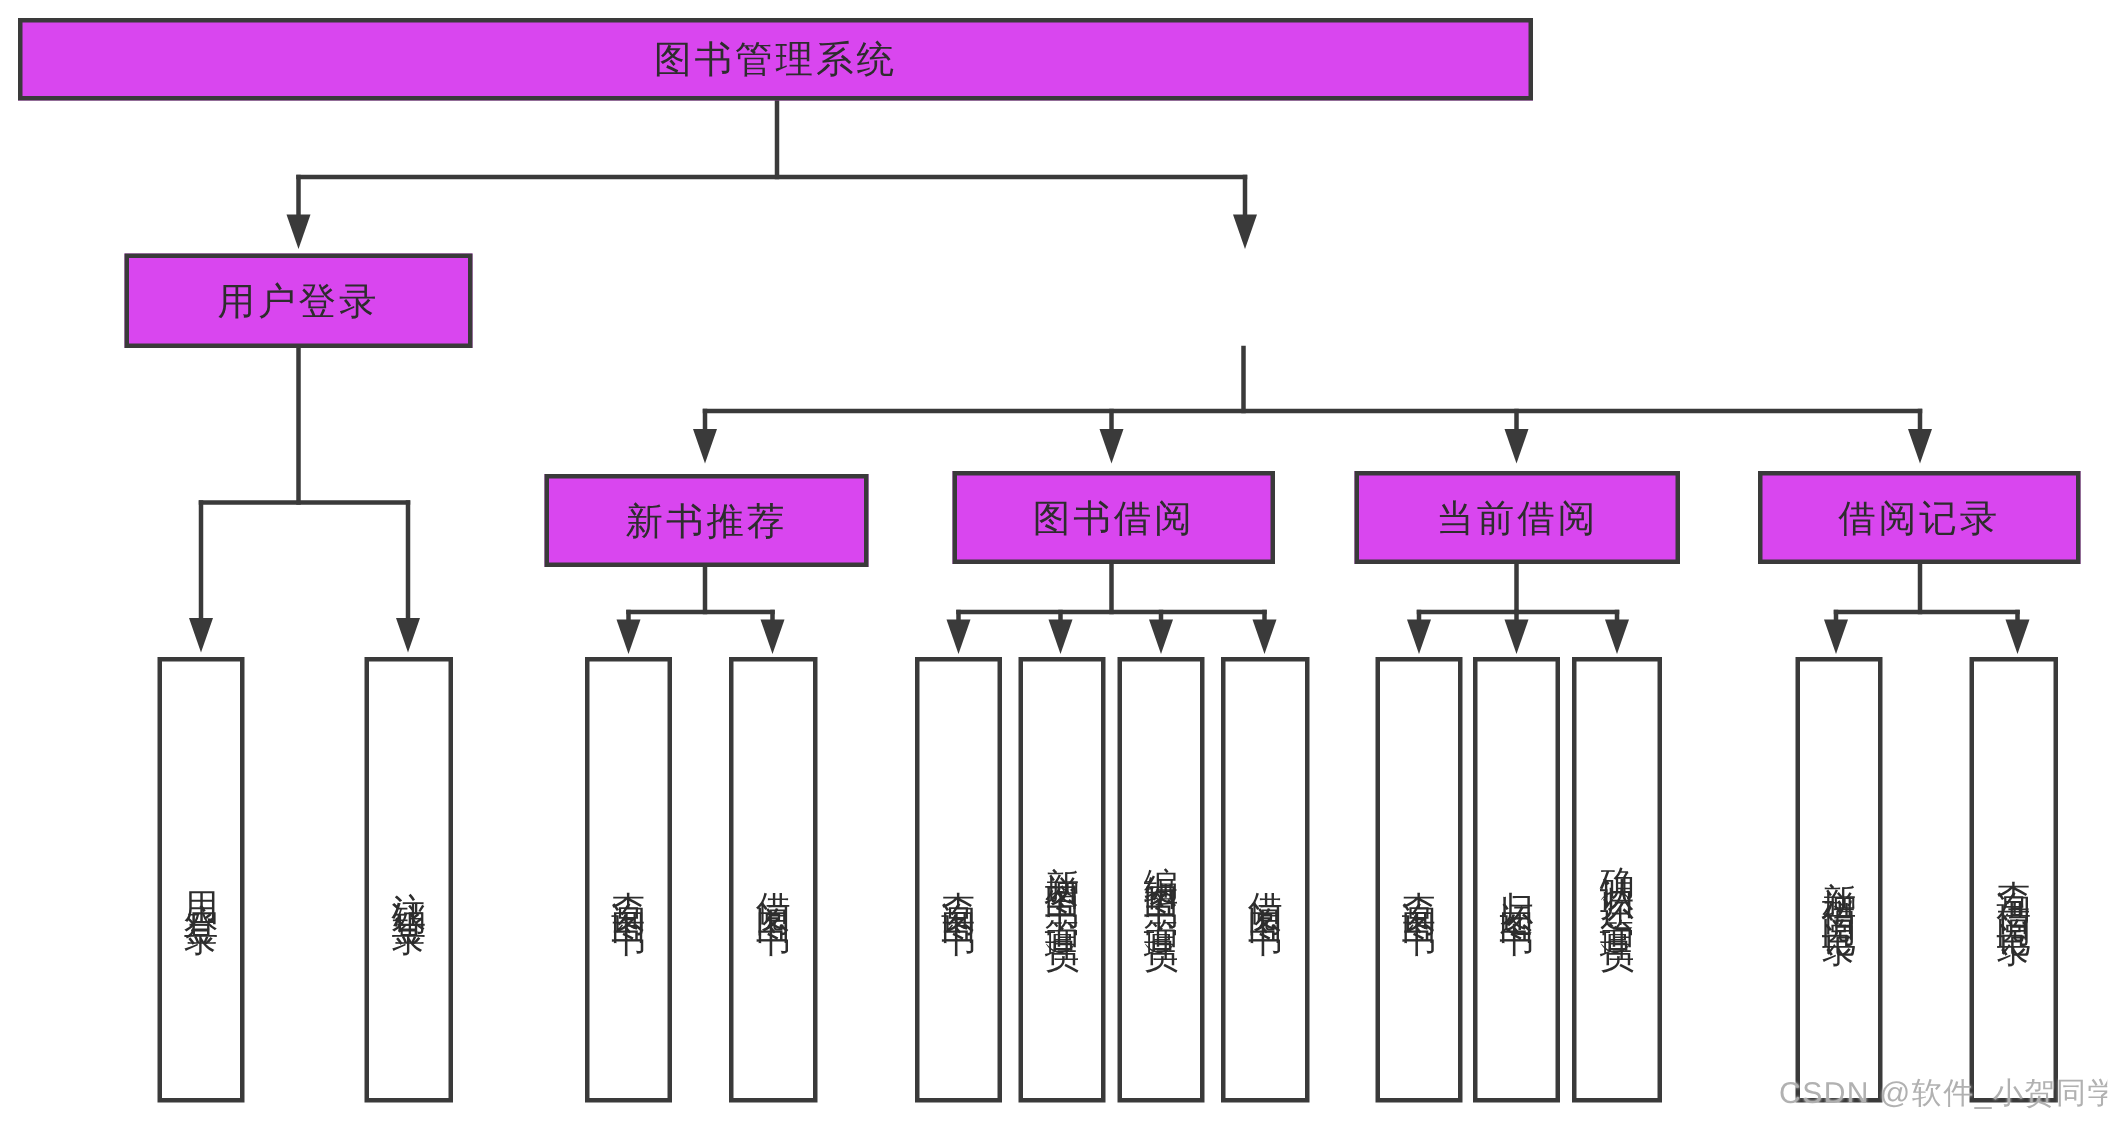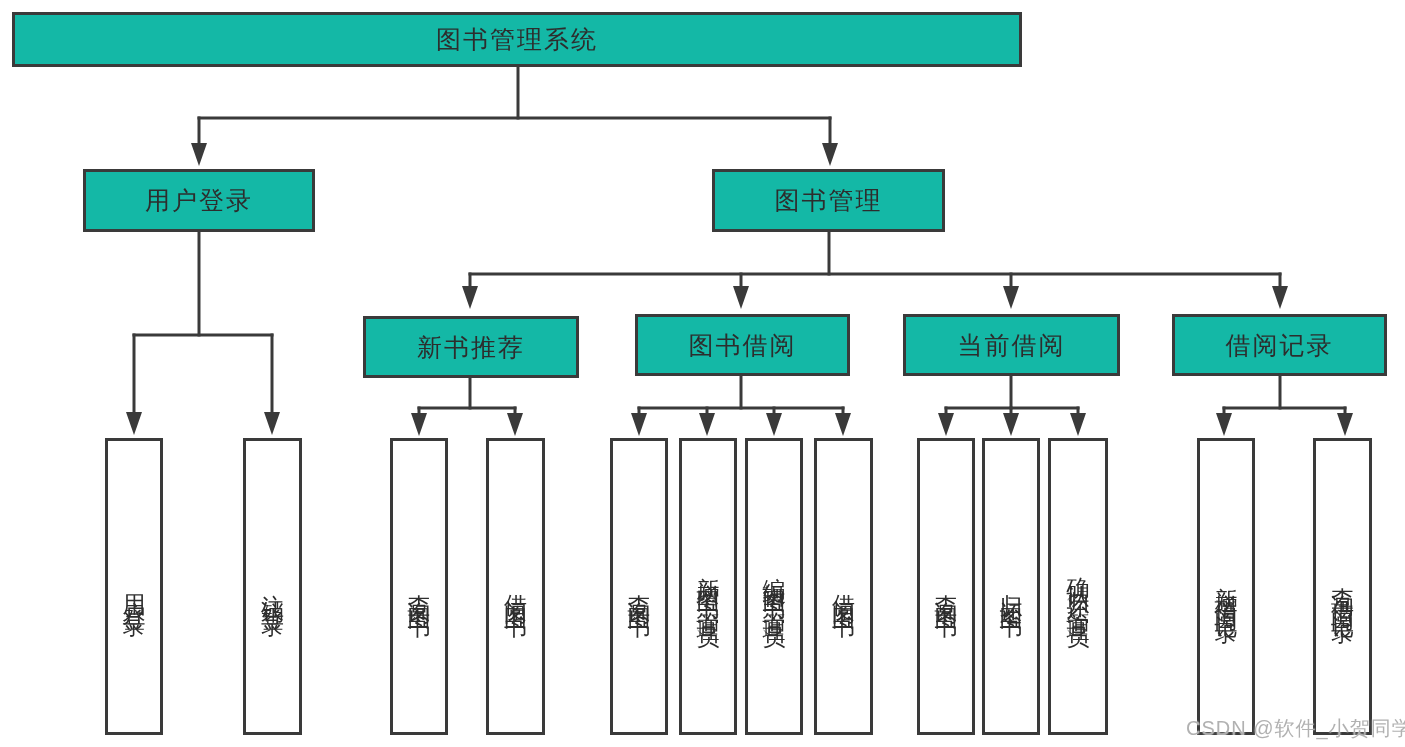--- a/index.html
+++ b/index.html
@@ -18,21 +18,21 @@
   }
   .wires {
     position: absolute;
     left: 0;
     top: 0;
   }
   .node {
     position: absolute;
     box-sizing: border-box;
     border: 3px solid #3a3a3a;
-    background: #14b8a6;
+    background: #d946ef;
     display: flex;
     align-items: center;
     justify-content: center;
     font-size: 25px;
     letter-spacing: 2px;
     color: #2d2d2d;
     white-space: nowrap;
   }
   .vnode {
     position: absolute;
@@ -140,23 +140,20 @@
     </g>
   </svg>
 
   <div class="node" style="left:12px; top:12px; width:1010px; height:55px;">
     <span>图书管理系统</span>
   </div>
 
   <div class="node" style="left:83px; top:169px; width:232px; height:63px;">
     <span>用户登录</span>
   </div>
-  <div class="node" style="left:712px; top:169px; width:233px; height:63px;">
-    <span>图书管理</span>
-  </div>
 
   <div class="node" style="left:363px; top:316px; width:216px; height:62px;">
     <span>新书推荐</span>
   </div>
   <div class="node" style="left:635px; top:314px; width:215px; height:62px;">
     <span>图书借阅</span>
   </div>
   <div class="node" style="left:1172px; top:314px; width:215px; height:62px;">
     <span>借阅记录</span>
   </div>

